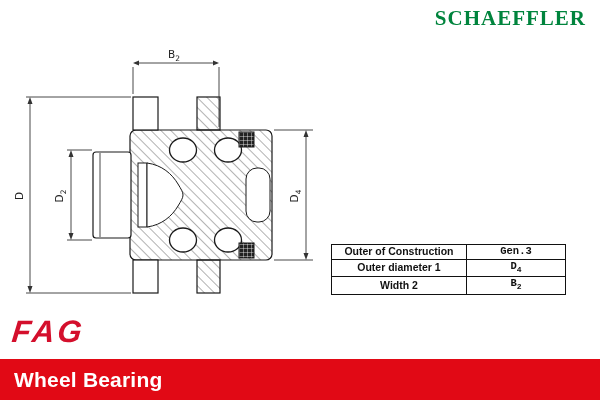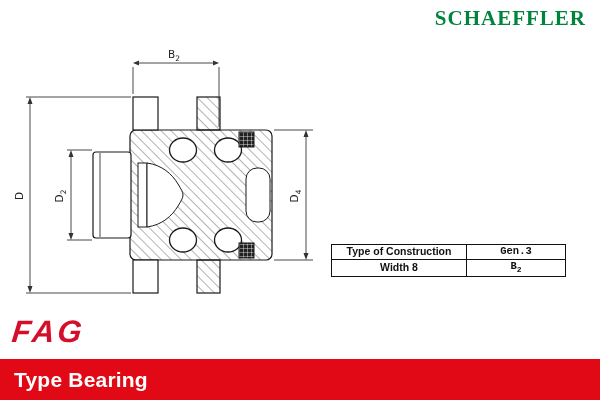--- a/index.html
+++ b/index.html
@@ -125,29 +125,33 @@
       <line x1="306" y1="133" x2="306" y2="257"></line>
       <polygon points="306,130 303.5,137 308.5,137" fill="#333" stroke="none"></polygon>
       <polygon points="306,260 303.5,253 308.5,253" fill="#333" stroke="none"></polygon>
       <text class="dimtext" transform="rotate(-90 298 196)" x="298" y="196" text-anchor="middle" stroke="none"><tspan>D</tspan><tspan class="dimsub" dy="3">4</tspan></text>
     </g>
   </svg>
 
   <table id="spec-table">
     <tbody>
         <tr>
-          <td class="prop">Type of Construction</td>
+          <td class="prop">Outer of Construction</td>
           <td class="val">Gen.3</td>
         </tr>
         <tr>
-          <td class="prop">Width 8</td>
+          <td class="prop">Outer diameter 1</td>
+          <td class="val">D<sub>4</sub></td>
+        </tr>
+        <tr>
+          <td class="prop">Width 2</td>
           <td class="val">B<sub>2</sub></td>
         </tr>
       </tbody>
   </table>
 
   <div id="fag" style="color: rgb(212, 15, 44);">FAG</div>
 
   <div id="footer-bar" style="background: rgb(225, 9, 21);">
-    <span id="footer-title">Type Bearing</span>
+    <span id="footer-title">Wheel Bearing</span>
   </div>
 
 </div>
 
 </body></html>

